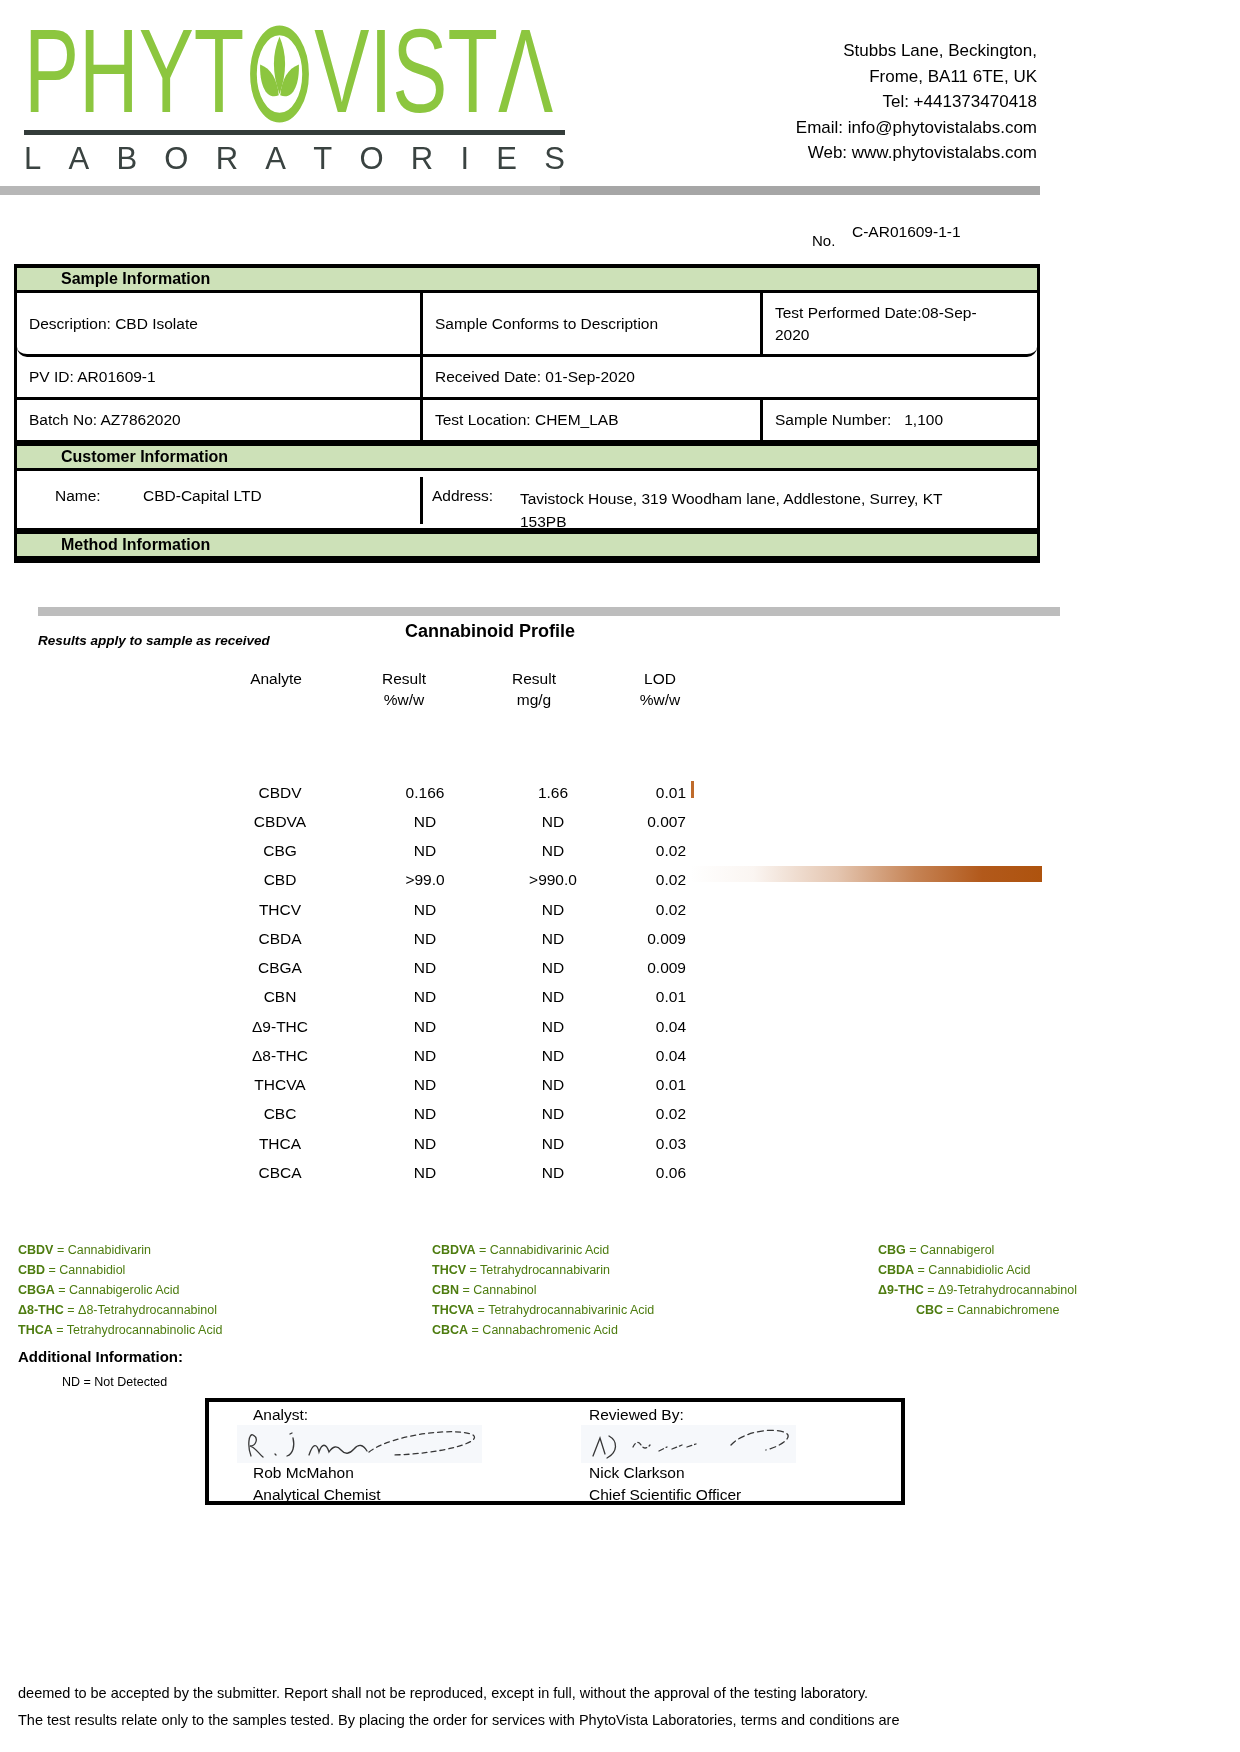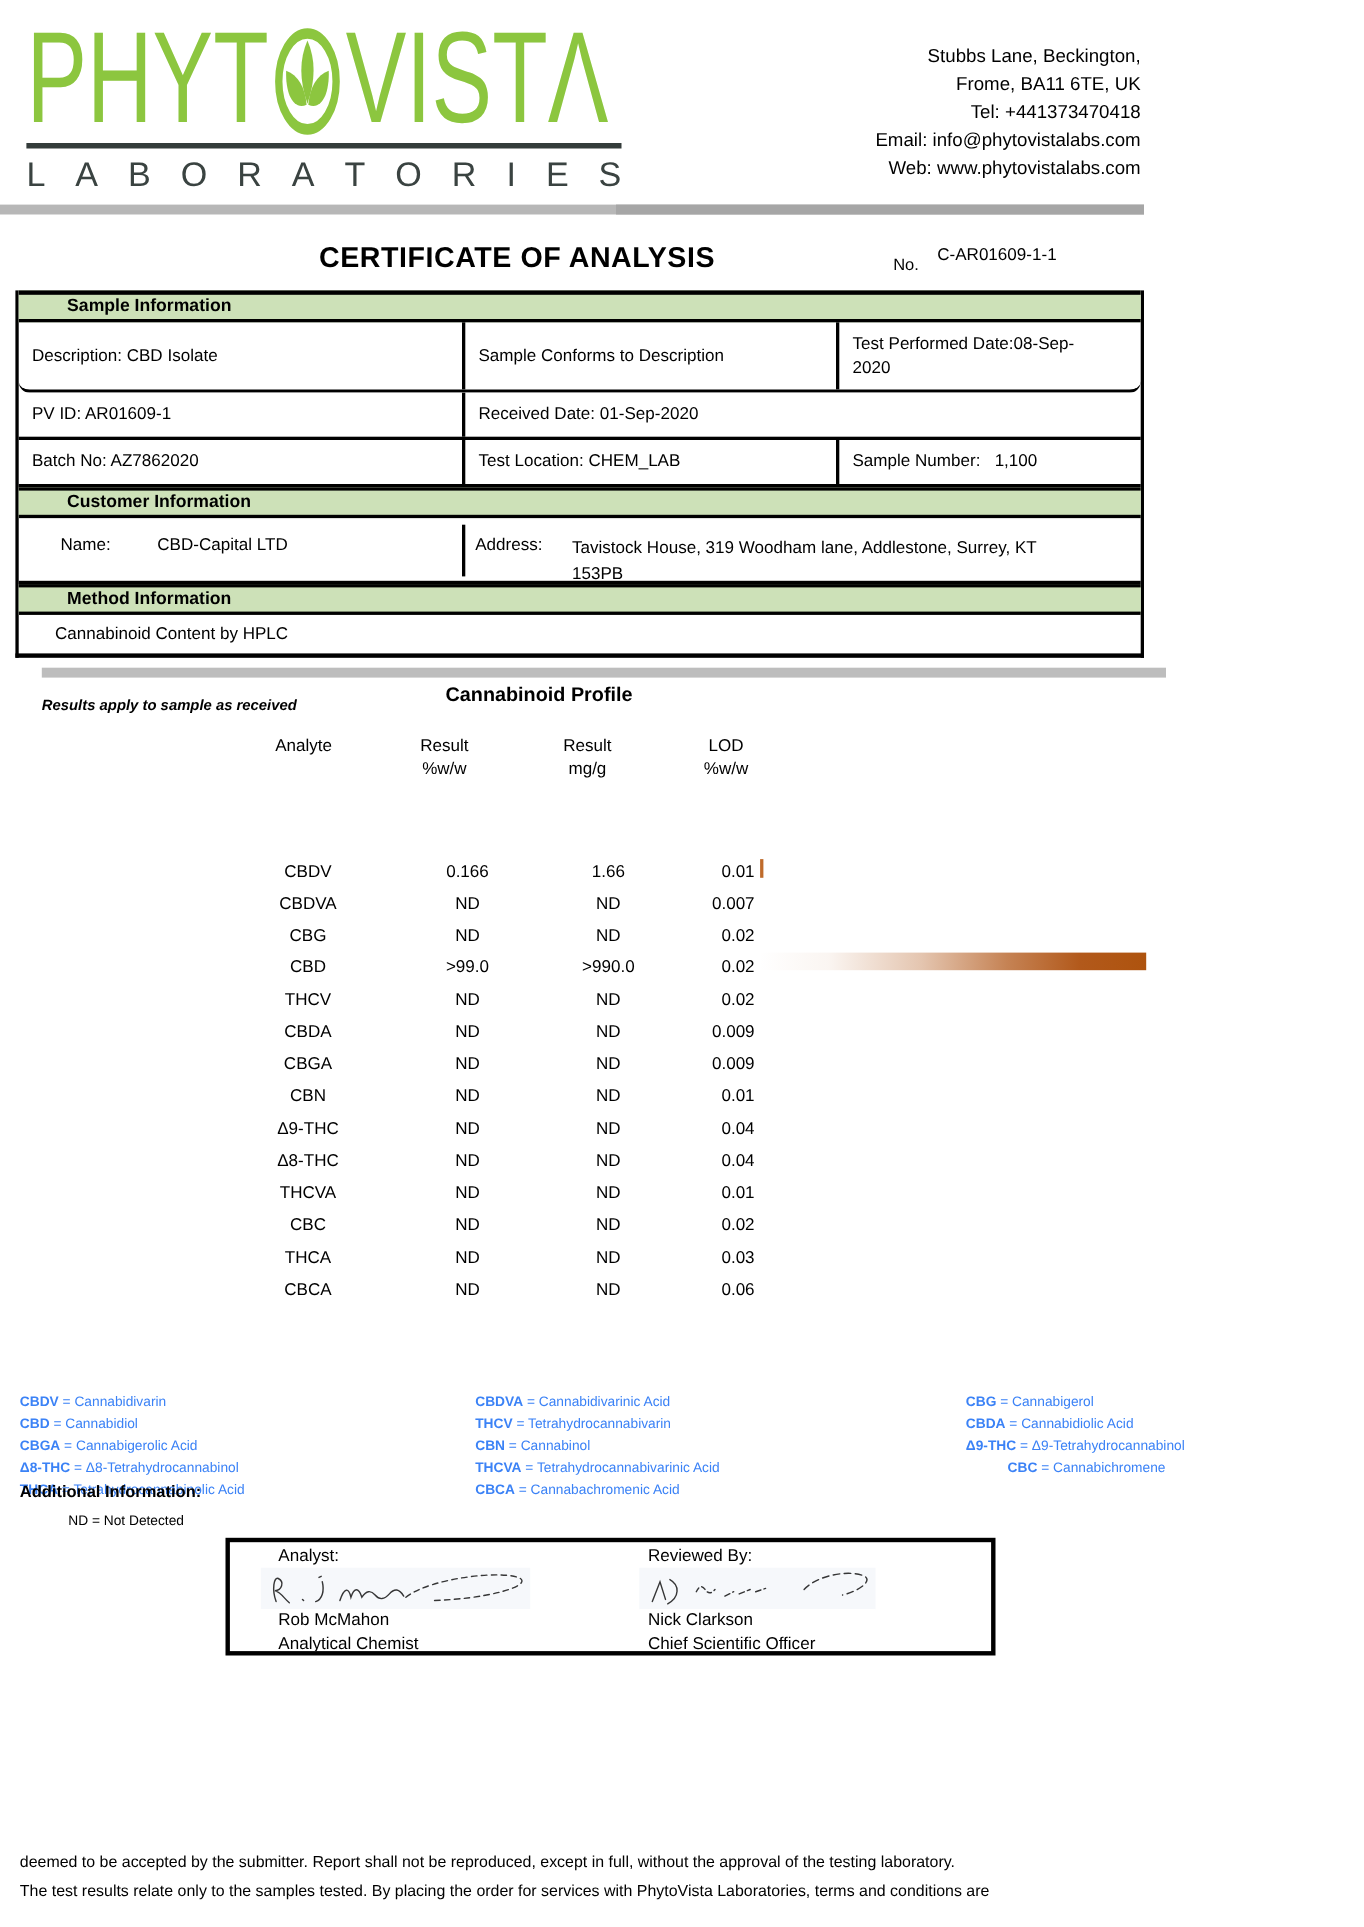--- a/index.html
+++ b/index.html
@@ -55,21 +55,21 @@
   .profile-rows { position: absolute; left: 180px; top: 778px; width: 506px; }
   .p-row { display: grid; grid-template-columns: 200px 90px 166px 50px; height: 29.25px; align-items: center; }
   .pc { font-size: 15.5px; text-align: center; color: #000; }
   .pc.d { text-align: right; }
   .cbdv-tick { position: absolute; left: 691px; top: 781px; width: 3px; height: 17px; background: #bf6b2b; }
   .cbd-gradient { position: absolute; left: 690px; top: 866px; width: 352px; height: 16px;
                   background: linear-gradient(90deg, rgba(178,89,27,0) 0%, rgba(178,89,27,.06) 18%,
                               rgba(178,89,27,.35) 42%, rgba(178,89,27,.75) 64%, #b2591b 83%, #ae530e 100%); }
 
   
-  .foot-col { position: absolute; top: 1240px; font-size: 12.5px; line-height: 20px; color: #3b82f6; margin-top: 24px; }
+  .foot-col { position: absolute; top: 1240px; font-size: 12.5px; line-height: 20px; color: #4d7c0f; }
   #fc0 { left: 18px; } #fc1 { left: 432px; } #fc2 { left: 878px; }
   .foot-line b { font-weight: bold; }
   .foot-indent { margin-left: 38px; }
   .add-head { position: absolute; left: 18px; top: 1348px; font-size: 15px; font-weight: bold; color: #000; }
   .nd-note { position: absolute; left: 18px; top: 1375px; font-size: 12.5px; color: #000; margin-left: 44px; }
 
   
   .sig-box { position: absolute; left: 205px; top: 1398px; width: 700px; height: 107px;
              border: 4px solid #000; overflow: hidden; }
   .sig-box .t { position: absolute; font-size: 15.5px; color: #000; }
@@ -118,21 +118,20 @@
   <div class="contact">
     <div>Stubbs Lane, Beckington,</div>
     <div>Frome, BA11 6TE, UK</div>
     <div>Tel: +441373470418</div>
     <div>Email: info@phytovistalabs.com</div>
     <div>Web: www.phytovistalabs.com</div>
   </div>
 
   <div class="gray-bar bar1"></div>
   <div class="gray-bar bar1-dark"></div>
-  <div class="doc-title">CERTIFICATE OF ANALYSIS</div>
   <div class="no-label">No.</div>
   <div class="no-value">C-AR01609-1-1</div>
 
   <section class="info-table">
     <div class="sec-bar first">
       <span>Sample Information</span>
     </div>
     <div class="sgrid row1">
       <div class="cell">Description: CBD Isolate</div>
       <div class="cell">Sample Conforms to Description</div>
@@ -156,23 +155,20 @@
       <span class="cust-label">Name:</span>
       <span class="cust-name">CBD-Capital LTD</span>
       <span class="cust-divider"></span>
       <span class="addr-label">Address:</span>
       <span class="addr-text">Tavistock House, 319 Woodham lane, Addlestone, Surrey, KT
 153PB</span>
     </div>
 
     <div class="sec-bar">
       <span>Method Information</span>
-    </div>
-    <div class="method-row">
-      <span>Cannabinoid Content by HPLC</span>
     </div>
   </section>
 
   <div class="gray-bar bar2"></div>
   <div class="results-note">Results apply to sample as received</div>
   <div class="profile-title">Cannabinoid Profile</div>
 
   <div class="ph" id="h-analyte">
     <div>Analyte</div>
     <div></div>

